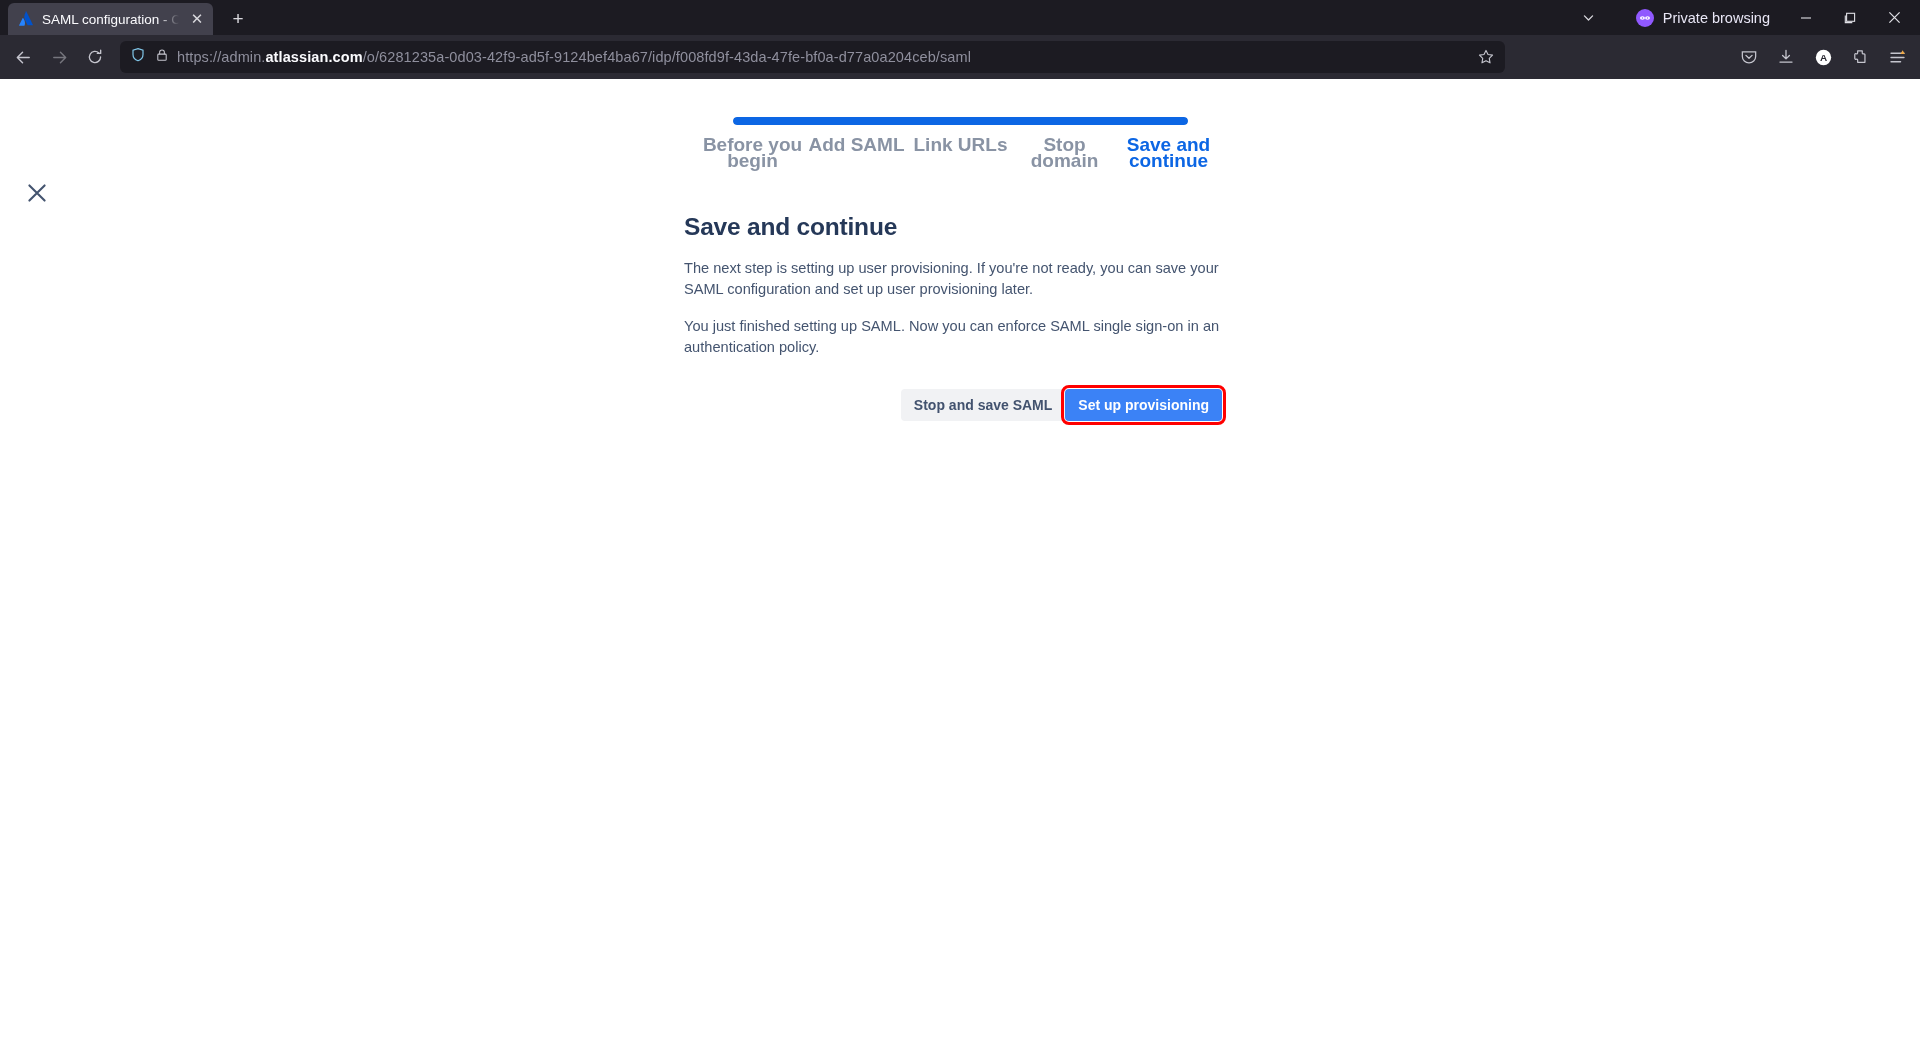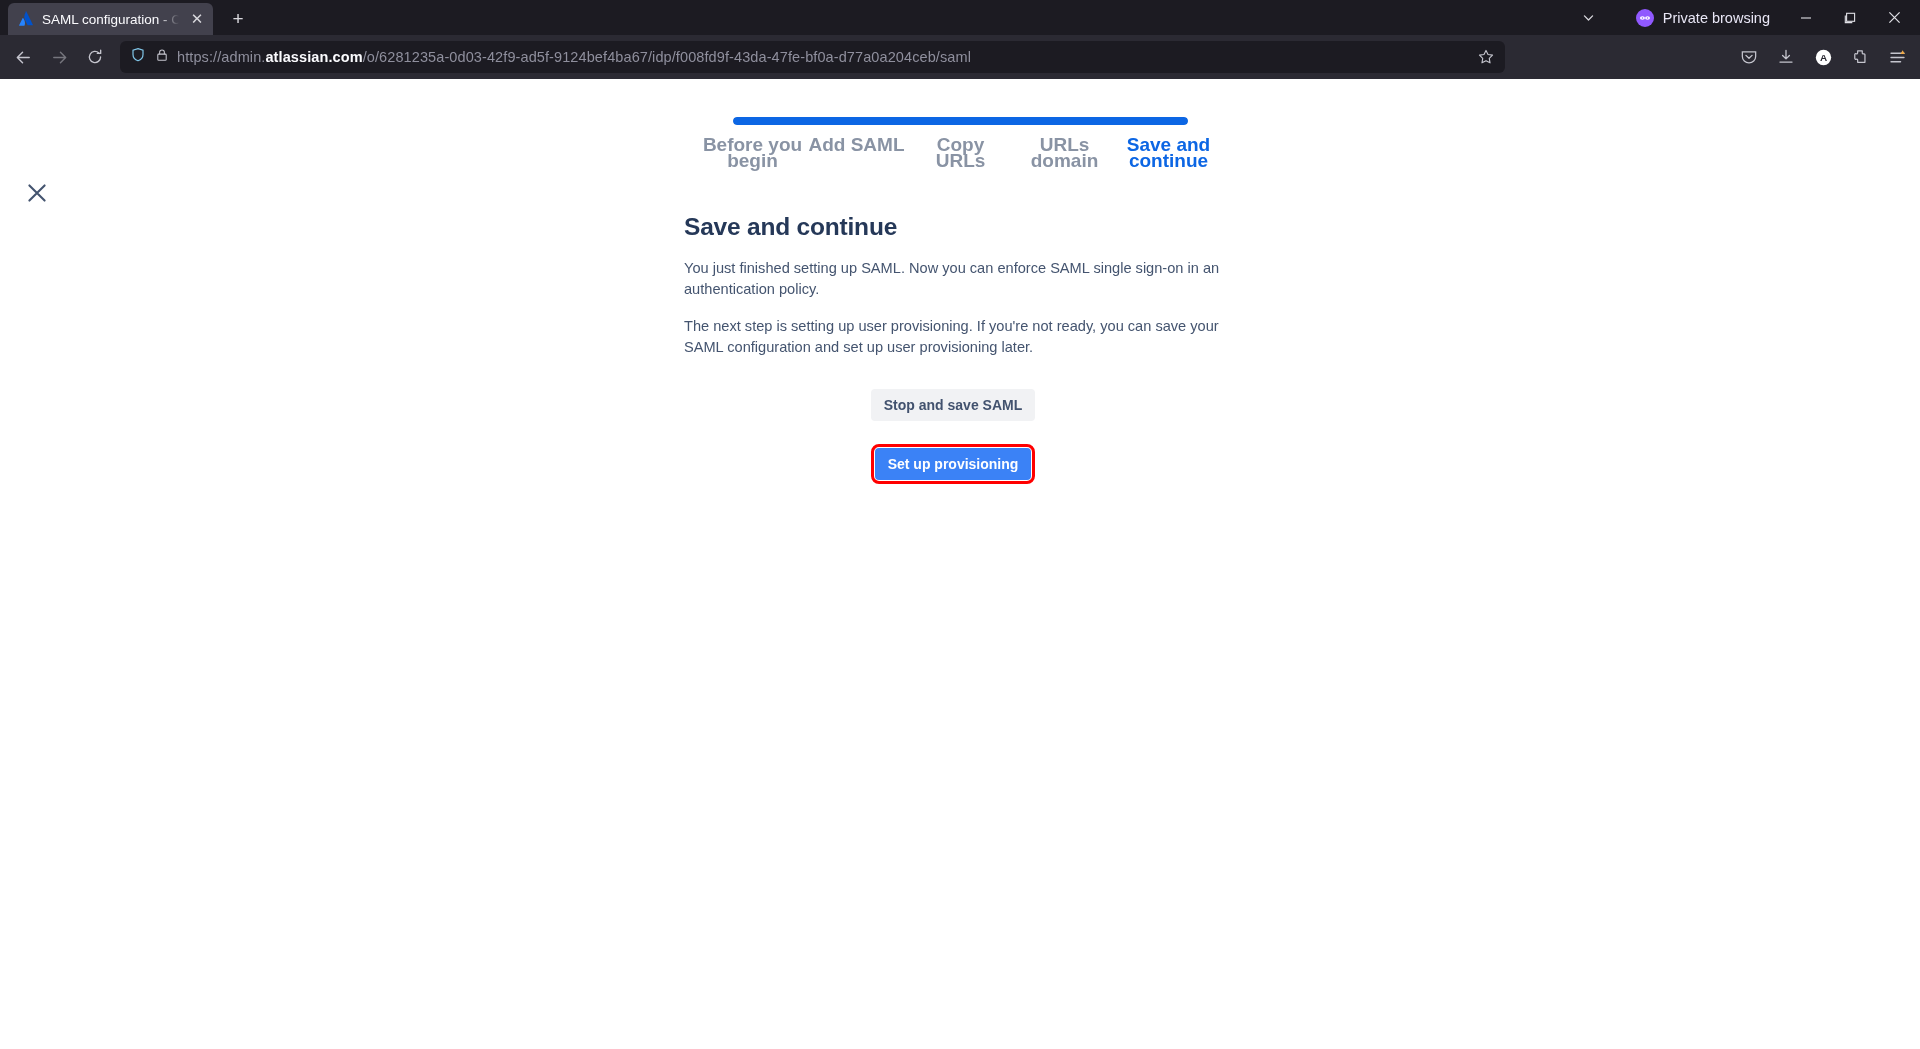--- a/index.html
+++ b/index.html
@@ -115,21 +115,21 @@
   .panel { width: 540px; margin-top: 44px; margin-left: -12px; }
   .panel h1 {
     font-size: 24.5px; line-height: 28px; color: #253858; font-weight: 700;
     letter-spacing: -.2px;
   }
   .panel p {
     margin-top: 17px; font-size: 14.6px; line-height: 20.5px; color: #44546f;
   }
   .actions {
     margin-top: 32px; display: flex; justify-content: flex-end;
-    align-items: center; gap: 27px; padding-right: 2px; flex-direction: column;
+    align-items: center; gap: 0; padding-right: 2px;
   }
   .btn {
     height: 32px; border-radius: 4px; font-size: 14px; font-weight: 600;
     display: inline-flex; align-items: center; justify-content: center;
     padding: 0 13px; border: none; white-space: nowrap; cursor: pointer;
     font-family: "Liberation Sans", sans-serif;
   }
   .btn-subtle { background: #f1f2f4; color: #42526e; }
   .btn-primary { background: #3b82f6; color: #ffffff; }
   .btn-highlight {
@@ -278,30 +278,30 @@
 
     <div class="wizard">
 
       <div class="progress-area">
         <div class="progress-track">
           <div class="progress-fill" id="progress-fill" style="width: 100%;"></div>
         </div>
         <div class="steps" id="steps">
             <div class="step">Before you begin</div>
             <div class="step">Add SAML</div>
-            <div class="step">Copy URLs</div>
-            <div class="step">URLs domain</div>
+            <div class="step">Link URLs</div>
+            <div class="step">Stop domain</div>
             <div class="step active">Save and continue</div>
           </div>
       </div>
 
       <div class="panel">
         <h1>Save and continue</h1>
+        <p>The next step is setting up user provisioning. If you're not ready, you can save your SAML configuration and set up user provisioning later.</p>
         <p>You just finished setting up SAML. Now you can enforce SAML single sign-on in an authentication policy.</p>
-        <p>The next step is setting up user provisioning. If you're not ready, you can save your SAML configuration and set up user provisioning later.</p>
 
         <div class="actions">
           <button class="btn btn-subtle">Stop and save SAML</button>
           <button class="btn btn-primary btn-highlight">Set up provisioning</button>
         </div>
       </div>
     </div>
   </div>
 </div>
 

